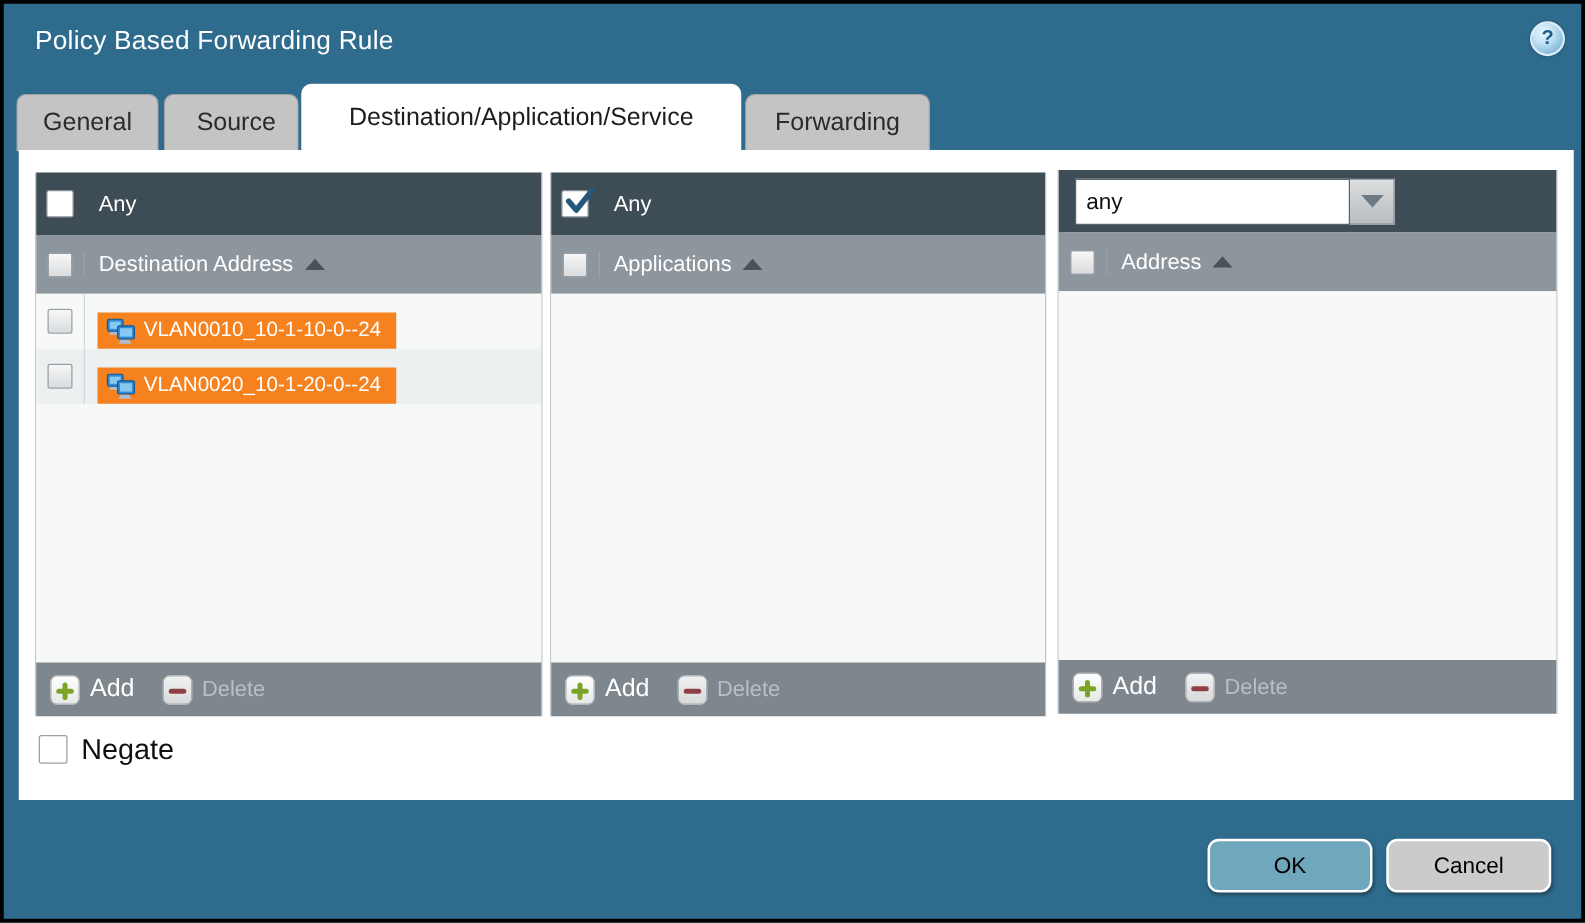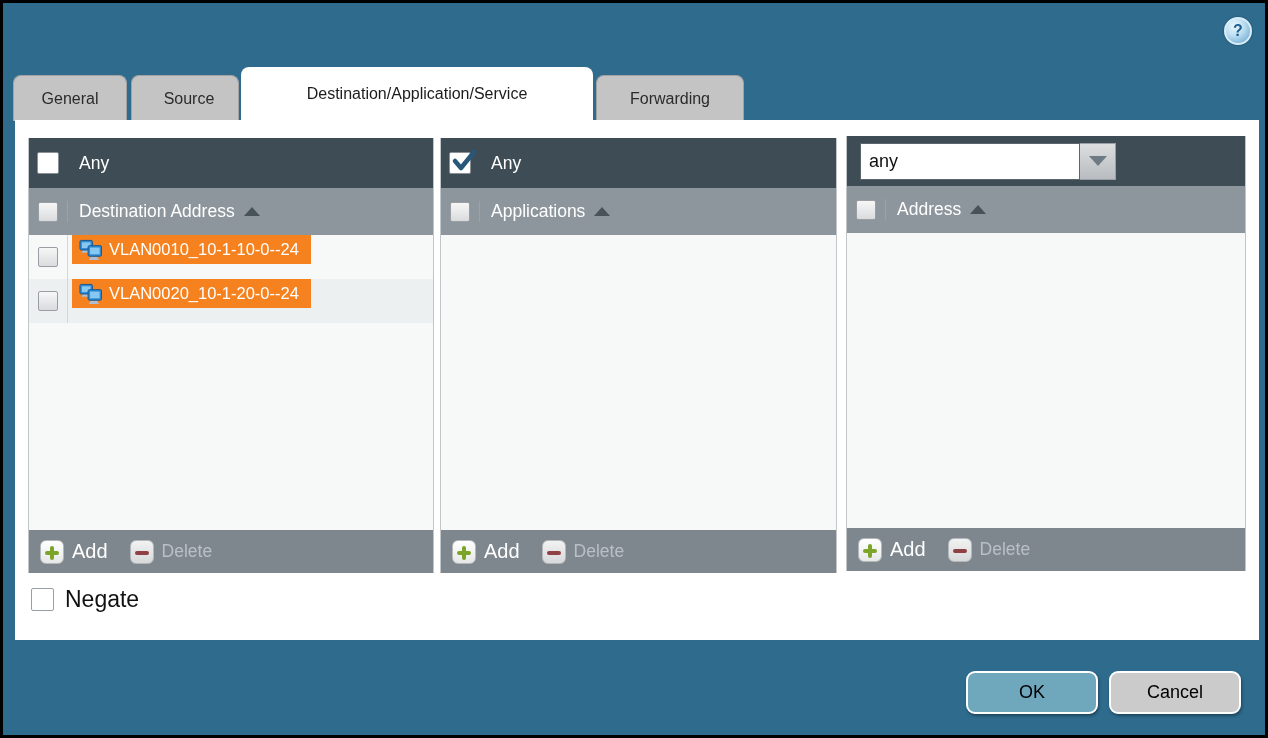--- a/index.html
+++ b/index.html
@@ -15,21 +15,21 @@
   .help-btn { position:absolute; right:13px; top:14px; width:28px; height:28px;
               border-radius:50%; background:radial-gradient(circle at 35% 30%, #eaf6fd 0%, #bfe0f2 40%, #5f9fcc 100%);
               border:2px solid #d7ecf8; display:flex; align-items:center; justify-content:center;
               box-shadow:0 0 2px rgba(0,0,0,.4); cursor:pointer; }
   .help-btn span { color:#1b5e8f; font-weight:bold; font-size:16px; }
 
   
   .tab { position:absolute; top:72px; height:46px; background:#c4c4c4;
          border:1px solid #a2a2a2; border-bottom:none; border-radius:8px 8px 0 0;
          display:flex; align-items:center; justify-content:center;
-         font-size:16px; color:#2b2b2b; cursor:pointer;text-align:right; }
+         font-size:20px; color:#2b2b2b; cursor:pointer;text-align:right; }
   .tab.active { top:64px; height:54px; background:#fff; border:none; z-index:3; color:#1c1c1c; }
   .tab-general    { left:10px;  width:114px; }
   .tab-source     { left:128px; width:108px;padding-left:8px; }
   .tab-dest       { left:238px; width:352px; }
   .tab-forwarding { left:593px; width:148px; }
 
   
   .content { position:absolute; left:12px; top:117px; width:1244px; height:520px;
              background:#fff; z-index:2; }
 
@@ -56,21 +56,21 @@
                            align-items:center; gap:9px; padding-left:11px;
                            color:#fff; font-size:17.5px; cursor:pointer; }
   .sort-asc { width:0; height:0; border-left:8px solid transparent;
               border-right:8px solid transparent; border-bottom:9px solid #47525a; }
 
   .list { flex:1 1 auto; background:#f7f8f8; overflow:hidden; }
   .row { height:44px; display:flex; align-items:center; cursor:pointer; }
   .row.alt { background:#edf0f1; }
   .row .cb-cell { width:38px; display:flex; align-items:center; justify-content:center; align-self:stretch; }
   .row .tag-cell { border-left:1px solid #d4d7d9; align-self:stretch; flex:1;
-                   display:flex; align-items:flex-start; padding-left:4px; }
+                   display:flex; align-items:flex-end; padding-left:10px; }
   .obj-tag { display:inline-flex; align-items:center; gap:7px; background:#F5821F;
              color:#fff; font-size:16.5px; height:29px; padding:0 12px 0 7px; }
 
   .panel-footer { height:43px; background:#7E878E; display:flex; align-items:center;
                   padding-left:11px; flex:0 0 auto; }
   .icon-btn { width:24px; height:24px; border-radius:6px; border:1px solid #b4b8ba;
               position:relative; cursor:pointer; flex:0 0 auto; }
   .plus-btn { background:linear-gradient(#ffffff,#e6e8e8); }
   .plus-btn::before { content:""; position:absolute; left:4px; top:10px; width:14px; height:4px;
                       background:#7BA428; border-radius:2px; }
@@ -105,20 +105,21 @@
                 font-family:"Liberation Sans", sans-serif;
                 box-shadow:1px 2px 3px rgba(0,0,0,.35); }
   .ok-btn { left:963px; background:#6FA7BD; }
   .cancel-btn { left:1106px; background:#cbcbcb; }
 </style>
 </head>
 <body>
 
 <div class="dialog">
 
+  <div class="title-text">Policy Based Forwarding Rule</div>
   <div class="help-btn">
     <span>?</span>
   </div>
 
   <div class="tab tab-general">General</div>
   <div class="tab tab-source">Source</div>
   <div class="tab tab-dest active">Destination/Application/Service</div>
   <div class="tab tab-forwarding">Forwarding</div>
 
   <div class="content">

